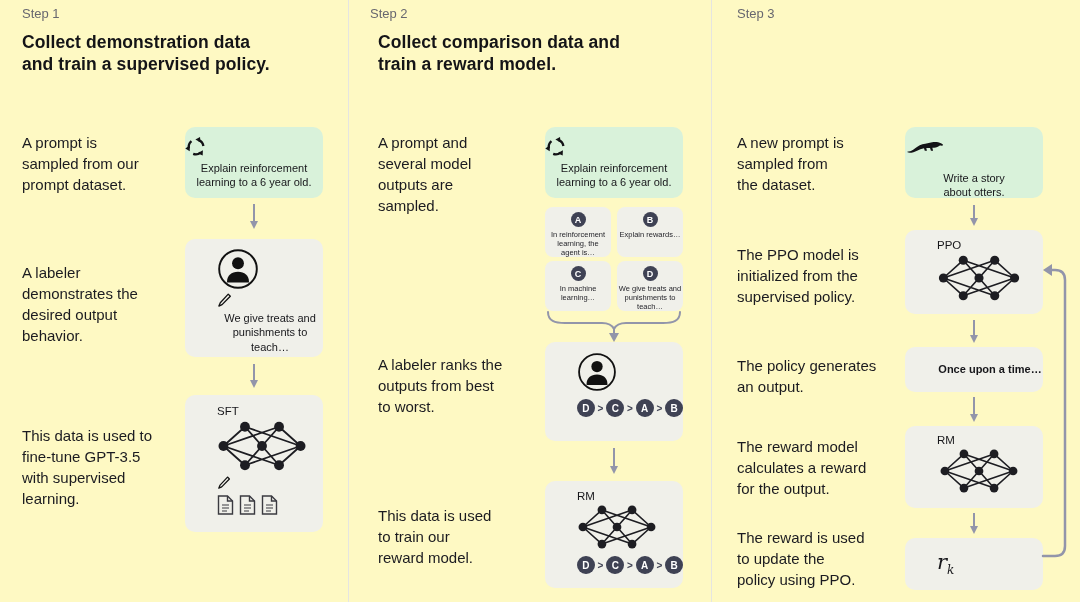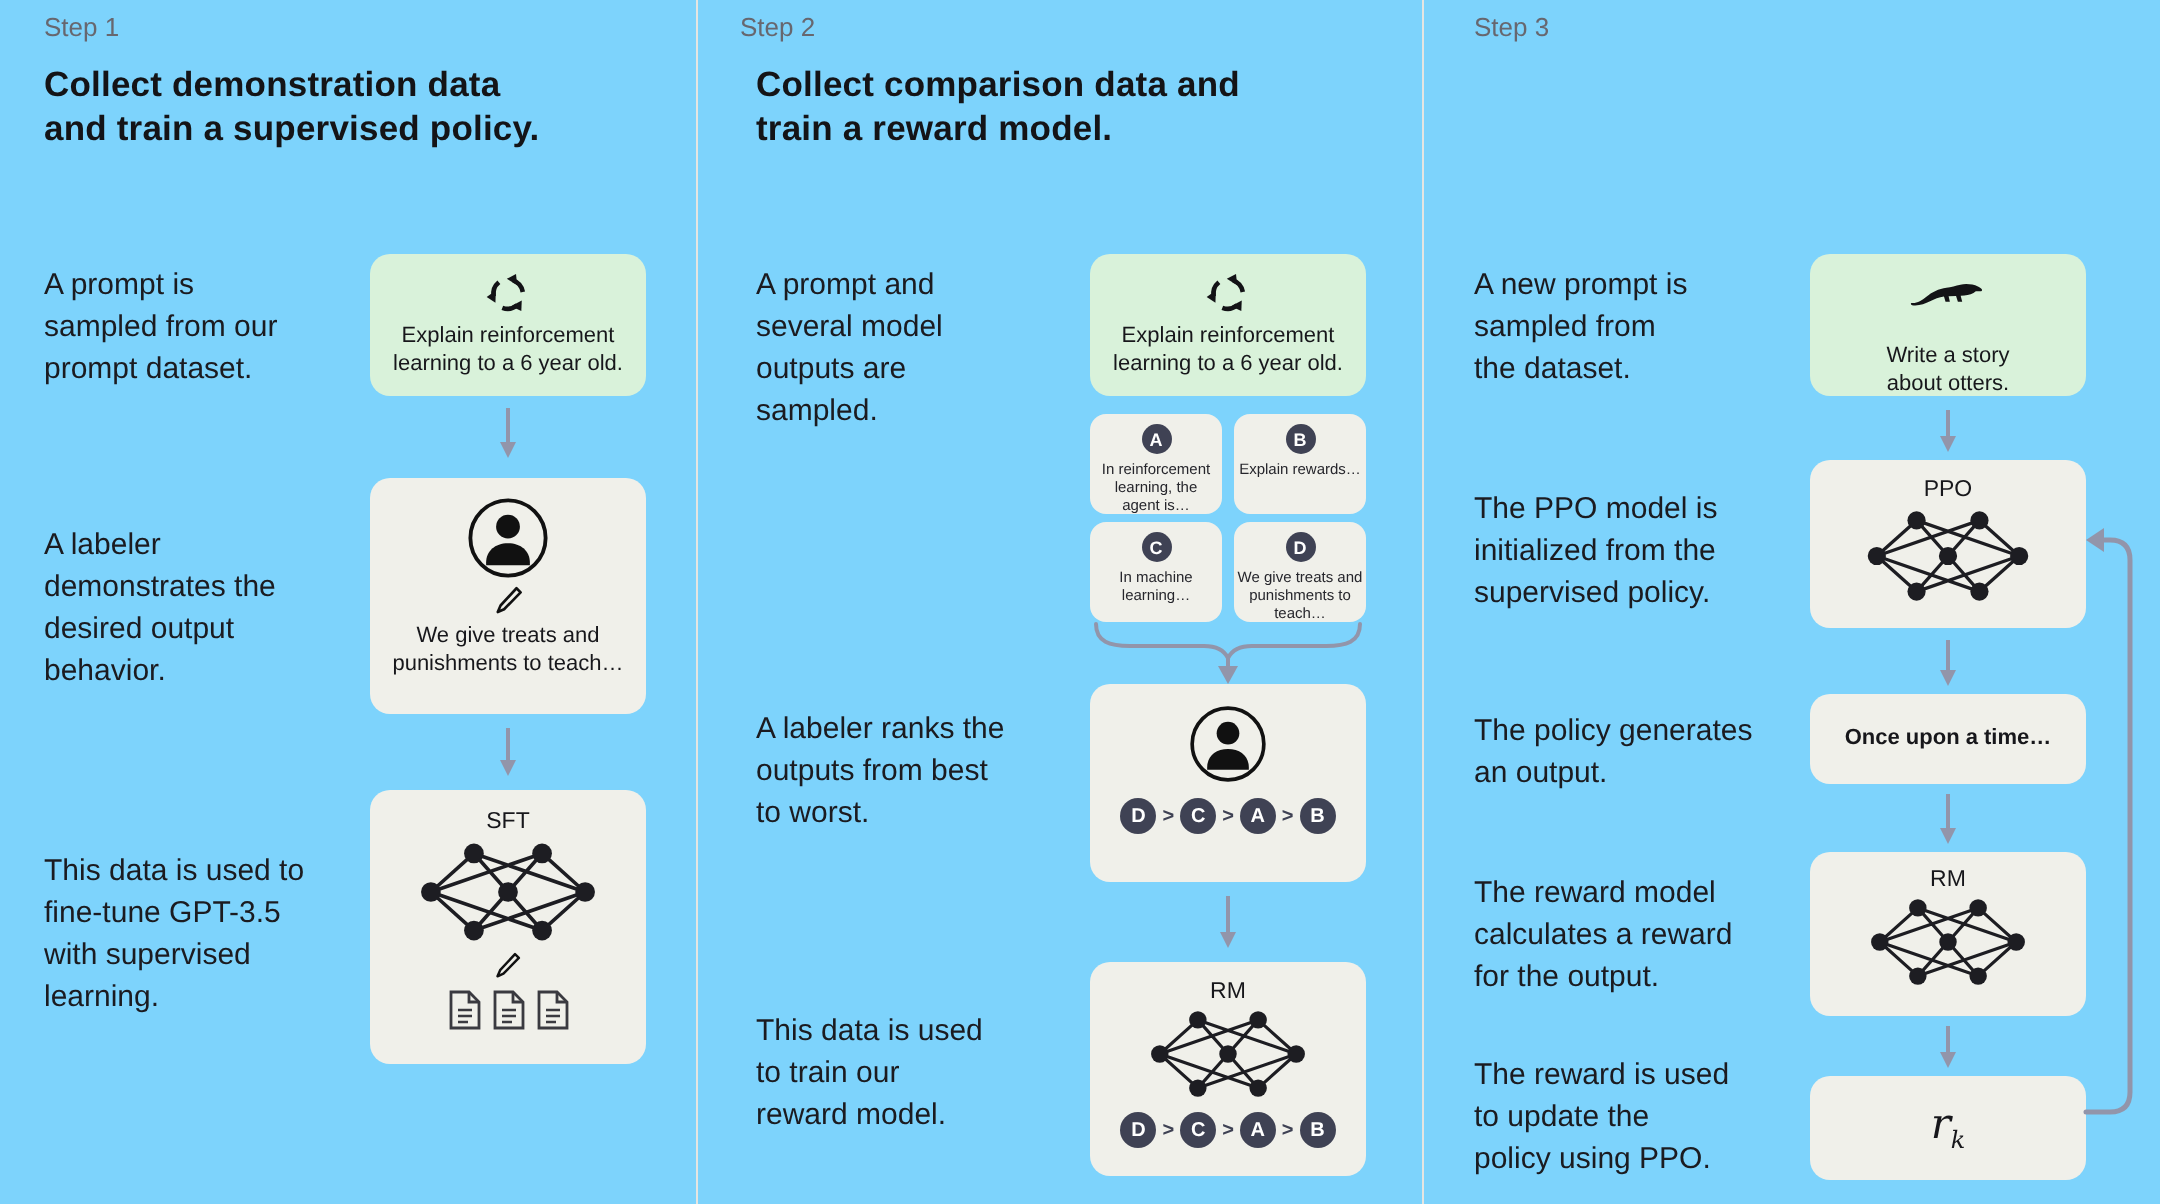--- a/index.html
+++ b/index.html
@@ -1,30 +1,30 @@
 <!DOCTYPE html>
 <html><head>
 <meta charset="utf-8">
 <style>
   html,body { margin:0; padding:0; background:#ffffff; }
   .canvas {
-    position:relative; width:1080px; height:602px; background:#7dd3fc;
+    position:relative; width:1080px; height:602px; background:#fef9c3;
     font-family:"Liberation Sans", sans-serif; color:#1b1b20; overflow:hidden;
   }
   .divider { position:absolute; top:0; height:602px; width:1px; background:#e5e5e1; }
 
   .step-label { position:absolute; font-size:13px; color:#67676f; }
   .title { position:absolute; margin:0; font-size:17.5px; font-weight:bold; color:#141417;
            line-height:1.28; white-space:pre-line; letter-spacing:0.1px; }
   .caption { position:absolute; font-size:15px; line-height:1.4; white-space:pre-line; color:#1b1b20; }
 
   .dbox { position:absolute; width:138px; border-radius:10px; box-sizing:border-box;
-          display:flex; flex-direction:column; align-items:center; }
+          display:flex; flex-direction:column; }
   .green { background:#d9f2da; }
-  .gray  { background:#f0f0ea; }
+  .gray  { background:#f0f0ea;padding-left:32px; }
   .note  { font-size:11px; line-height:1.3; text-align:center; white-space:pre-line; color:#17171b; }
   .model-label { font-size:11.5px; color:#17171b; }
 
   .varrow { position:absolute; width:2px; background:#9295aa; }
   .varrow::after { content:''; position:absolute; bottom:-8px; left:-3.5px;
                    border:4.5px solid transparent; border-top:8px solid #9295aa; }
 
   .ocard { position:absolute; width:66px; height:50px; border-radius:8px; background:#f0f0ea;
            box-sizing:border-box; display:flex; flex-direction:column; align-items:center; padding-top:5px; }
   .obadge { width:15px; height:15px; border-radius:50%; background:#3f4254; color:#fff;

